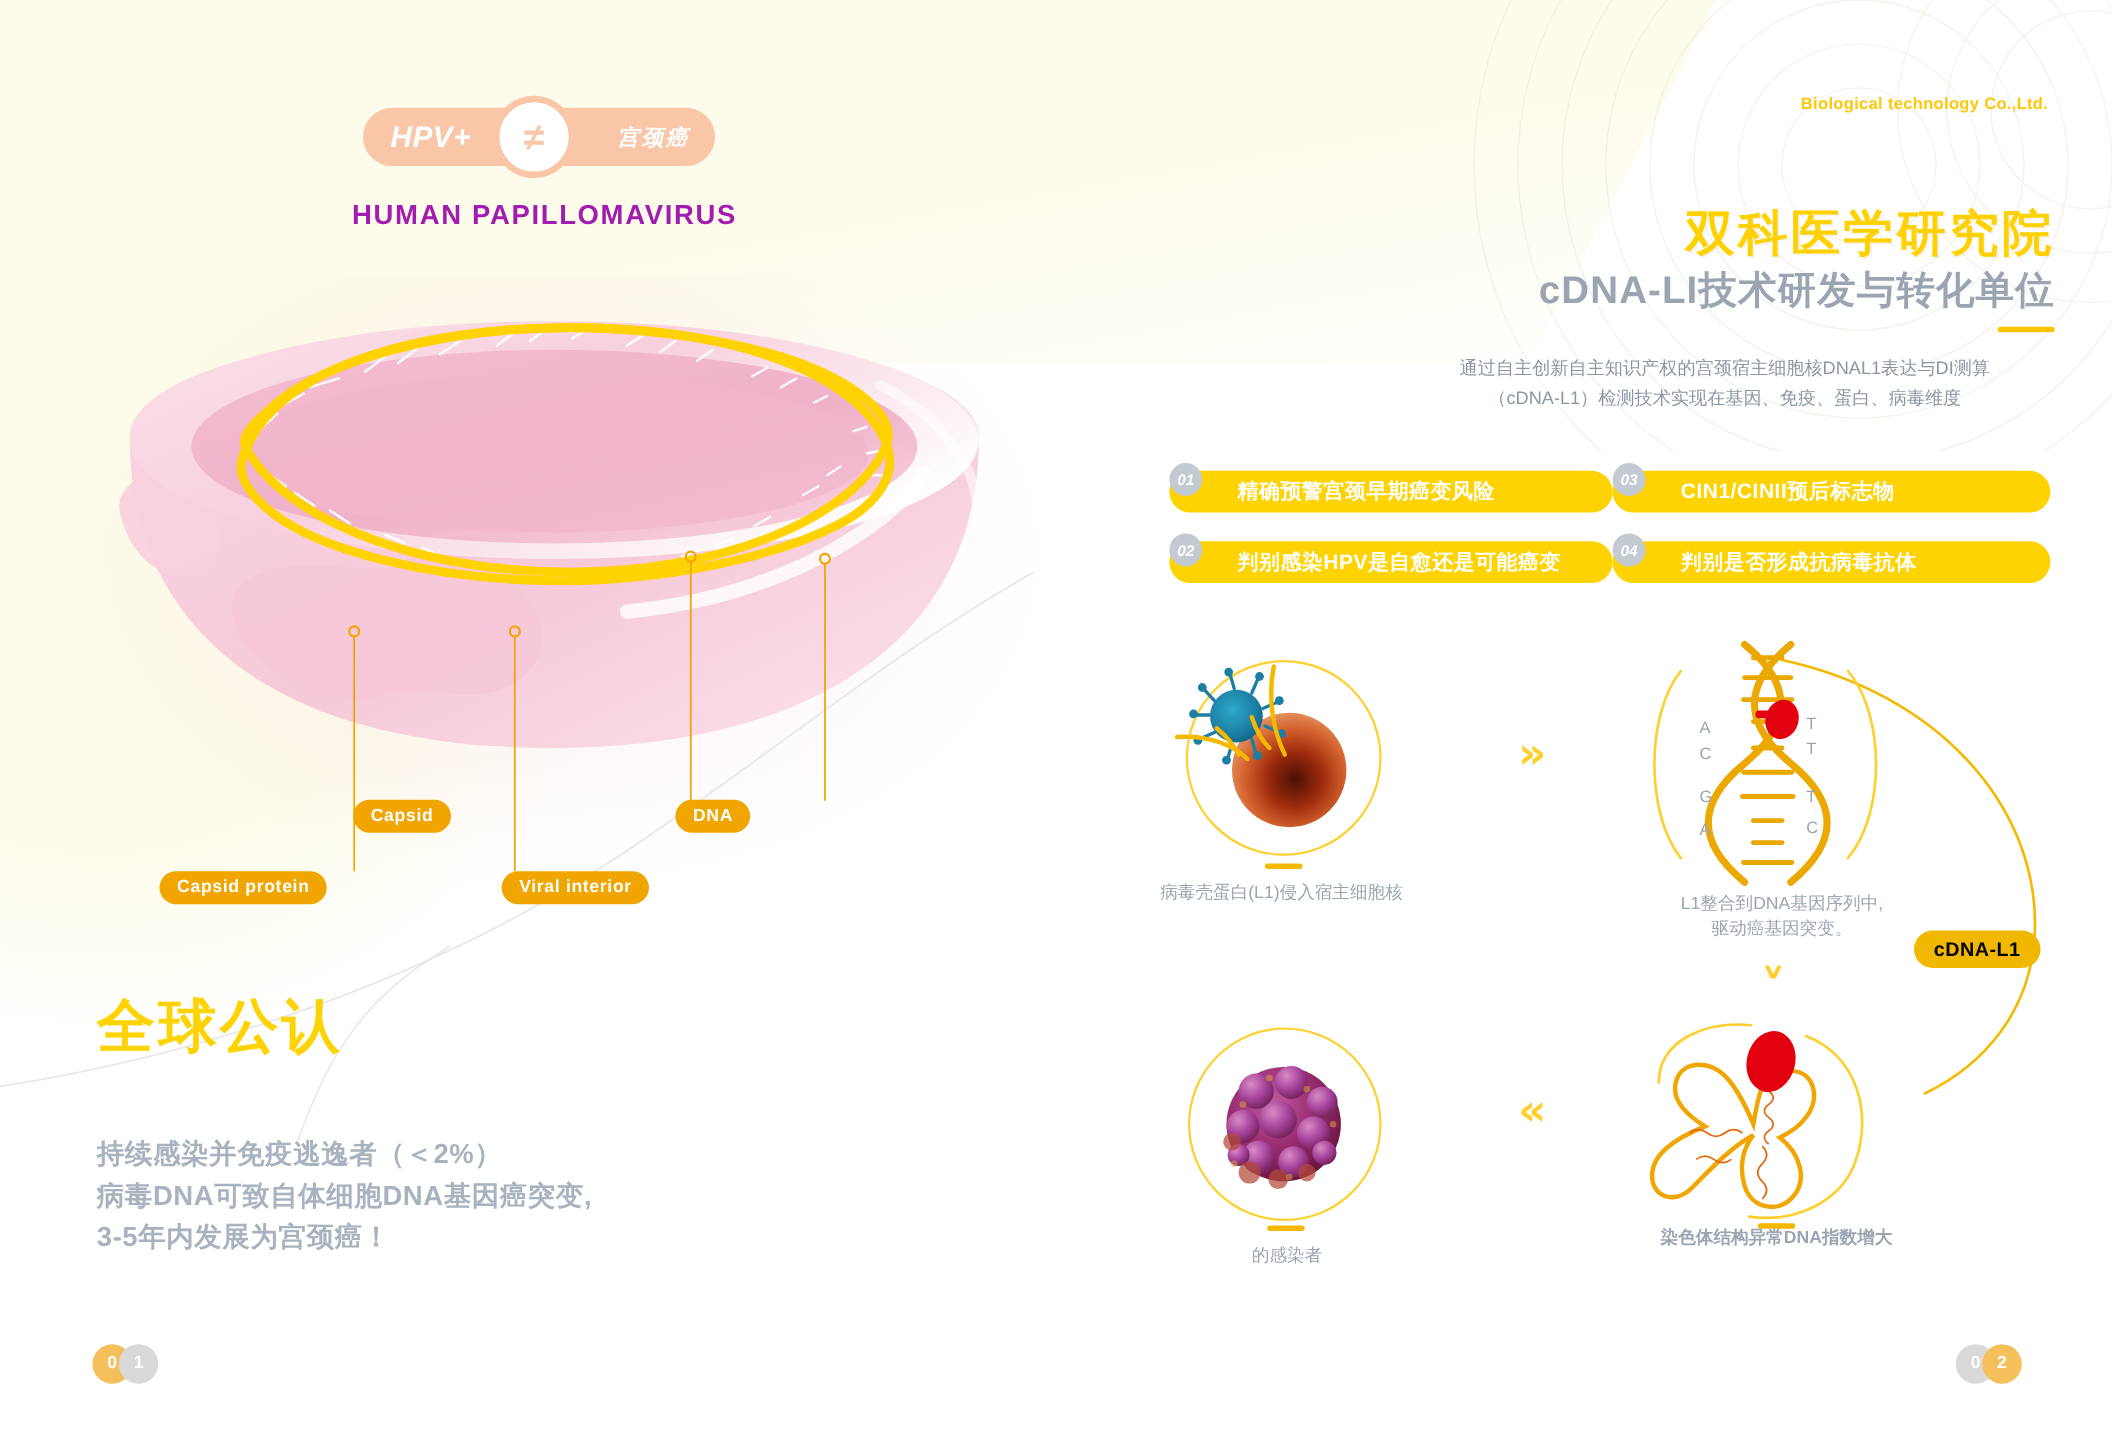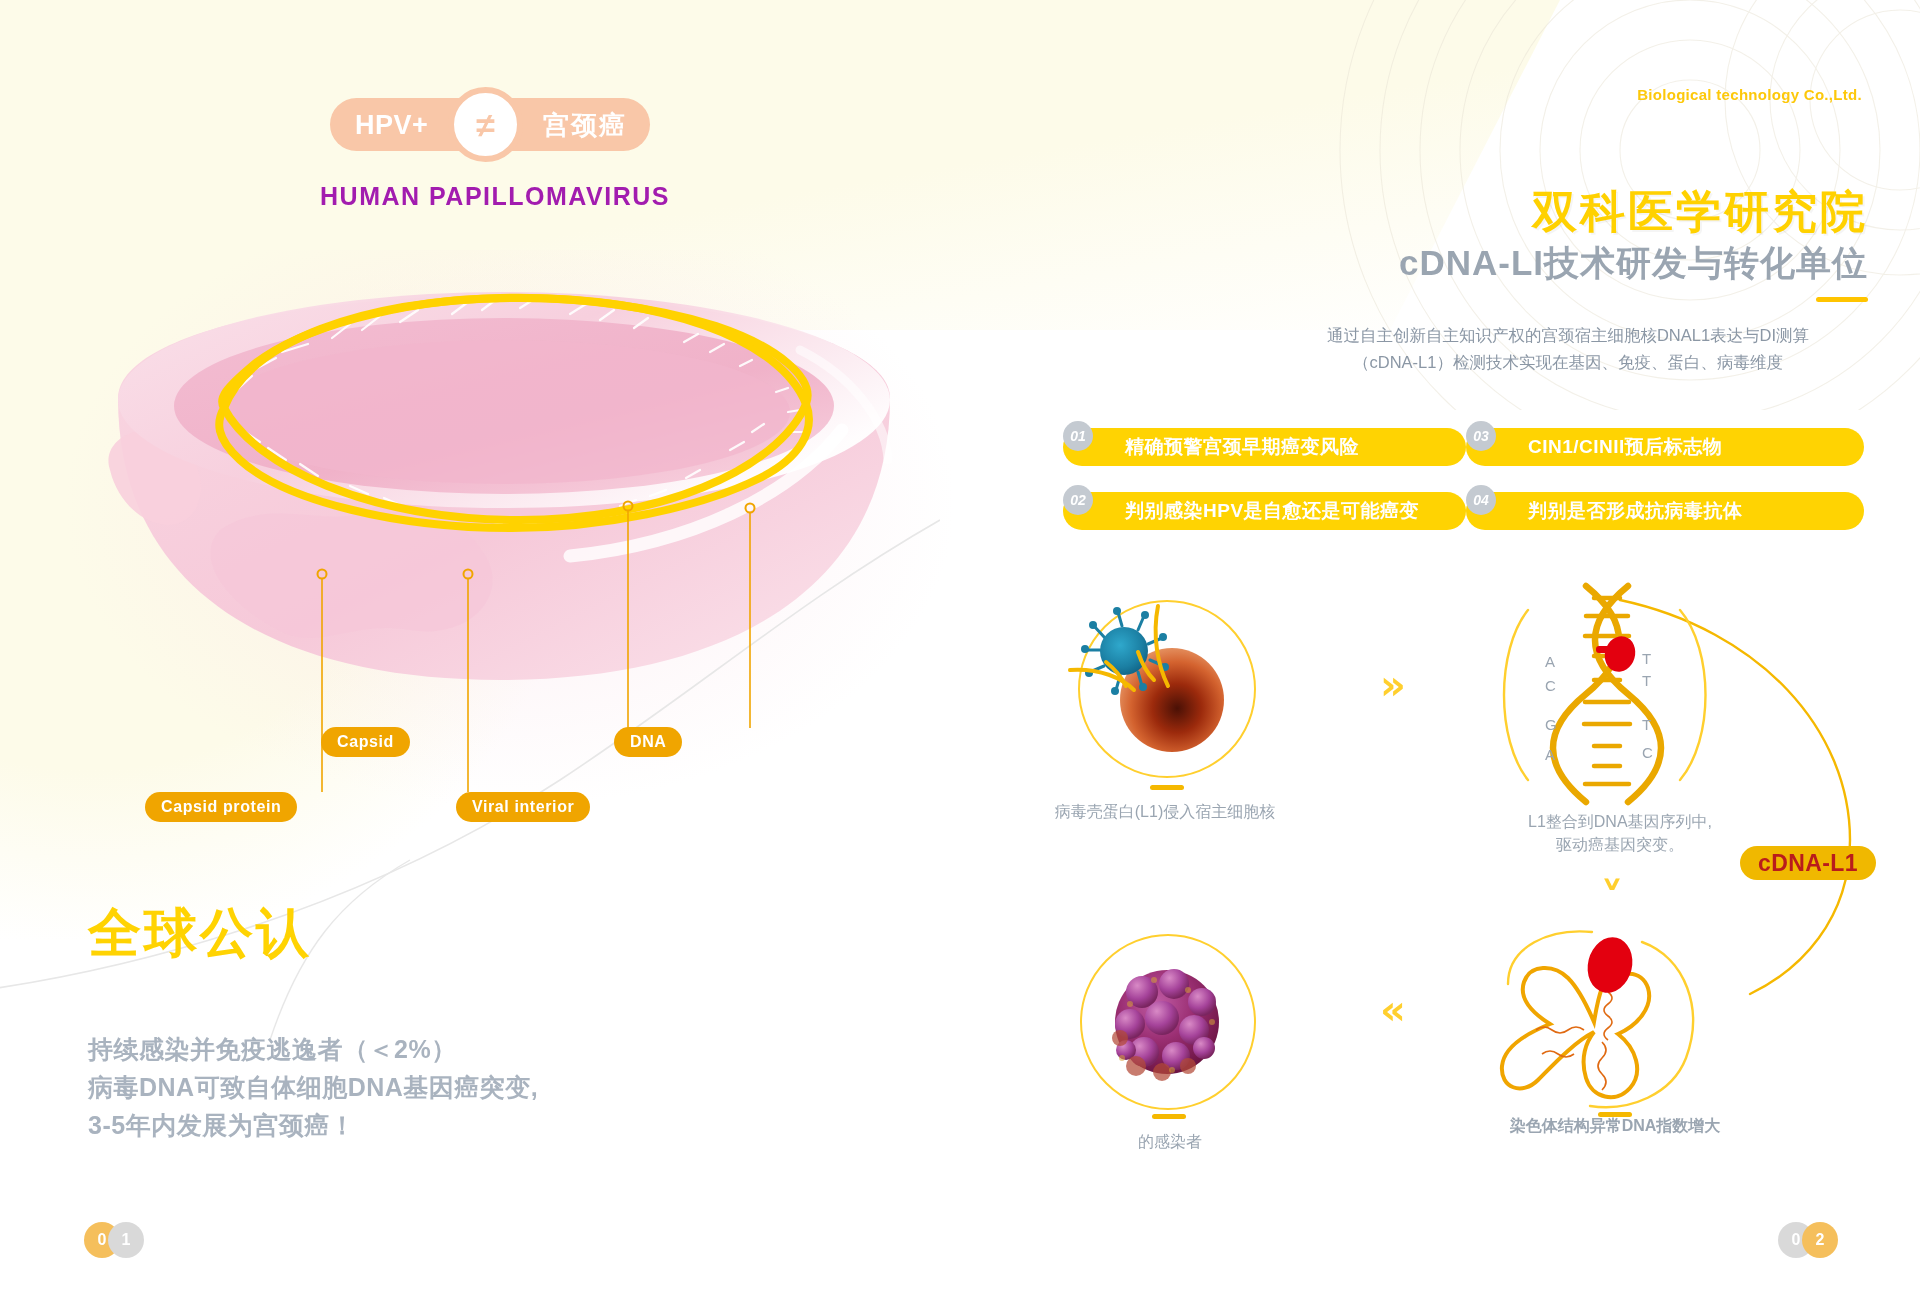--- a/index.html
+++ b/index.html
@@ -27,27 +27,28 @@
     background:radial-gradient(ellipse at 50% 45%,rgba(250,225,232,.55) 0%,rgba(250,225,232,0) 70%);
   }
   .arcs{position:absolute;right:-40px;top:-150px;width:700px;height:560px;opacity:.55;}
   .swoosh{position:absolute;left:-60px;top:480px;width:1000px;height:560px;pointer-events:none;}
 
   
   .hpv-badge{
     position:absolute;left:330px;top:98px;
     width:320px;height:53px;border-radius:27px;
     background:#f9c7a8;
+    font-style:italic;
   }
   .hpv-badge .lbl{
     position:absolute;top:50%;transform:translateY(-50%);
     color:#ffffff;font-weight:bold;letter-spacing:.5px;
   }
   .hpv-badge .lbl.en{left:25px;font-size:27px;}
-  .hpv-badge .lbl.cn{right:23px;font-size:26px;letter-spacing:2px;}
+  .hpv-badge .lbl.cn{right:23px;font-size:20px;letter-spacing:2px;}
   .neq-circle{
     position:absolute;left:448px;top:87px;width:75px;height:75px;border-radius:50%;
     background:#ffffff;border:6px solid #f9c7a8;box-sizing:border-box;
     display:flex;align-items:center;justify-content:center;
     color:#f9c7a8;font-size:34px;font-weight:bold;line-height:1;
   }
   .hpv-sub{
     position:absolute;left:305px;top:182px;width:380px;
     text-align:center;color:#a21caf;font-size:25px;font-weight:bold;letter-spacing:1.5px;
   }
@@ -139,21 +140,21 @@
   .node .tick{
     position:absolute;width:34px;height:5px;border-radius:3px;background:#f5b800;
   }
   .chev{
     position:absolute;color:#ffcf2e;font-size:40px;font-weight:bold;line-height:1;
     font-family:"DejaVu Sans",sans-serif;
   }
   .cdna-pill{
     position:absolute;left:1740px;top:846px;height:34px;border-radius:17px;background:#f0b800;
     display:flex;align-items:center;padding:0 18px;
-    color:#b91c1c;font-size:23px;font-weight:bold;letter-spacing:.4px;z-index:5;
+    color:#000000;font-size:18px;font-weight:bold;letter-spacing:.4px;z-index:5;
   }
 
   
   .pagenum{position:absolute;display:flex;align-items:center;}
   .pagenum .dot{
     width:36px;height:36px;border-radius:50%;
     display:flex;align-items:center;justify-content:center;
     color:#ffffff;font-size:16px;font-weight:bold;
   }
   .pagenum .dot.b{margin-left:-12px;}

